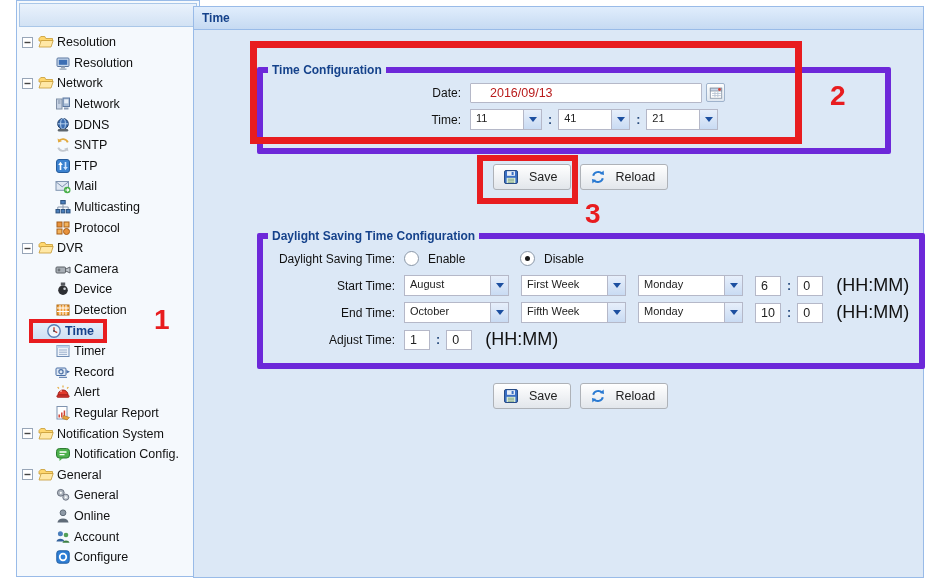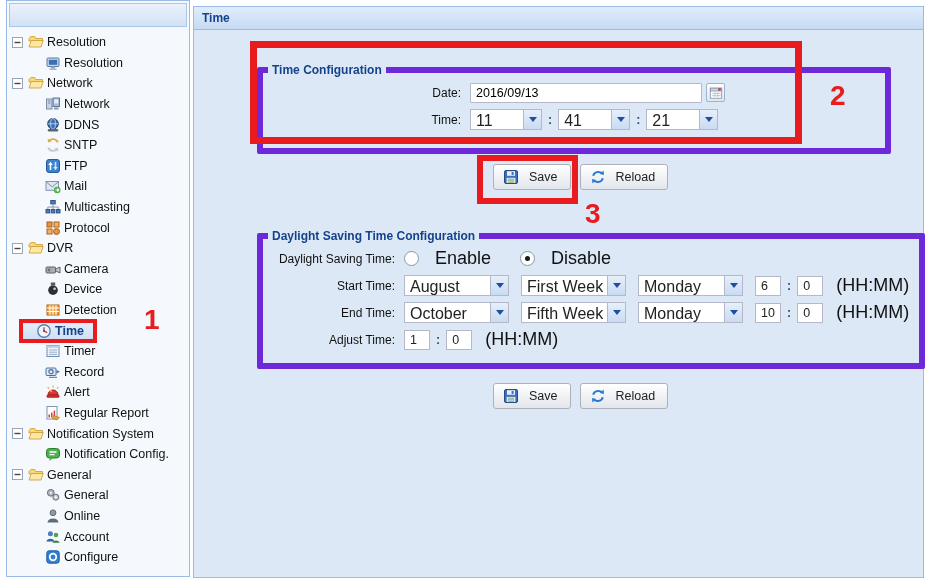--- a/index.html
+++ b/index.html
@@ -1,20 +1,20 @@
 <!DOCTYPE html>
 <html><head>
 <meta charset="utf-8">
 <style>
   html,body{margin:0;padding:0;background:#fff;}
   .screen{position:relative;width:927px;height:579px;background:#fff;overflow:hidden;
           font-family:"Liberation Sans",sans-serif;-webkit-font-smoothing:antialiased;}
 
   
-  .sidebar{position:absolute;left:6px;top:0;width:184px;height:577px;background:#f5f9fd;
+  .sidebar{position:absolute;left:16px;top:0;width:184px;height:577px;background:#f5f9fd;
            border:1px solid #99bbe8;box-sizing:border-box;}
   .sidebar-header{position:absolute;left:2px;right:2px;top:2px;height:24px;
            background:linear-gradient(#eaf2fc,#d2e2f4);border:1px solid #aac7e8;box-sizing:border-box;}
   .tree{position:absolute;left:0;top:31px;right:0;}
   .trow{display:flex;align-items:center;height:20.6px;padding-left:5px;white-space:nowrap;cursor:default;}
   .trow.leaf{padding-left:38px;}
   .trow.leaf.sel{padding-left:12px;}
   .ticon{display:inline-flex;width:16px;height:16px;margin-right:3px;flex:0 0 auto;}
   .ticon.expander{width:11px;height:11px;margin-right:5px;}
   .tlabel{font-size:12.5px;color:#111;}
@@ -45,40 +45,40 @@
   .fs2{left:63px;top:199px;width:634px;height:140px;}
 
   .frow{display:flex;align-items:center;height:21px;margin:0 0 6px 0;}
   .flabel{font-size:12px;color:#111;text-align:right;flex:0 0 auto;margin-right:9px;}
   .fs1 .flabel{width:198px;}
   .fs2 .flabel{width:132px;}
   .colon{font-size:12.5px;font-weight:bold;color:#2a4d7e;margin:0 6px;}
   .hint{font-size:18px;color:#111;margin-left:13px;}
 
   input.txt{height:20px;border:1px solid #b5b8c8;background:#fff;font-family:"Liberation Sans",sans-serif;
-        font-size:12.5px;color:#000000;padding:0 0 0 5px;box-sizing:border-box;border-radius:1px;}
+        font-size:12.5px;color:#b91c1c;padding:0 0 0 19px;box-sizing:border-box;border-radius:1px;}
   .date-input{width:232px;}
   input.num{width:26px;height:20px;border:1px solid #b5b8c8;background:#fff;font-size:12.5px;
         color:#222;padding:0 0 0 5px;box-sizing:border-box;font-family:"Liberation Sans",sans-serif;}
   .cal-btn{width:19px;height:19px;margin-left:4px;padding:0;border:1px solid #9fb3cc;border-radius:2px;
         background:linear-gradient(#fdfefe,#dfe7f0);display:inline-flex;align-items:center;justify-content:center;cursor:pointer;}
 
   .combo{display:inline-flex;height:21px;border:1px solid #b5b8c8;background:#fff;box-sizing:border-box;}
   .combo-sm{width:72px;}
   .combo-md{width:105px;margin-right:12px;}
-  .combo-text{flex:1;font-size:16px;color:#222;padding:2px 16px 0 5px;overflow:hidden;white-space:nowrap;}
+  .combo-text{flex:1;font-size:11px;color:#222;padding:2px 16px 0 5px;overflow:hidden;white-space:nowrap;}
   .combo-trigger{width:17px;border-left:1px solid #b5b8c8;background:linear-gradient(#e7effb,#c9dbf3);
         display:flex;align-items:center;justify-content:center;cursor:pointer;}
   .chev{width:0;height:0;border-left:4px solid transparent;border-right:4px solid transparent;
         border-top:5px solid #1c4fa0;}
 
   .radio{width:13px;height:13px;border:1px solid #8b98a8;border-radius:50%;background:#fff;
         display:inline-flex;align-items:center;justify-content:center;flex:0 0 auto;cursor:pointer;}
   .radio.checked::after{content:"";width:5px;height:5px;border-radius:50%;background:#1a1a1a;}
-  .radio-label{font-size:18px;color:#111;margin-left:16px;}
+  .radio-label{font-size:12px;color:#111;margin-left:9px;}
   .radio-group{display:inline-flex;align-items:center;}
   .radio-group.enable{width:116px;}
 
   .btnrow{position:absolute;display:flex;gap:9px;}
   .btnrow1{left:299px;top:134px;}
   .btnrow2{left:299px;top:353px;}
   .btn{display:inline-flex;align-items:center;gap:10px;height:26px;padding:0 12px 0 9px;
         border:1px solid #aeb2b8;border-radius:3px;background:linear-gradient(#ffffff,#e2e6eb);
         font-family:"Liberation Sans",sans-serif;font-size:12.5px;color:#222;cursor:pointer;
         box-shadow:inset 0 1px 0 rgba(255,255,255,.9);}

